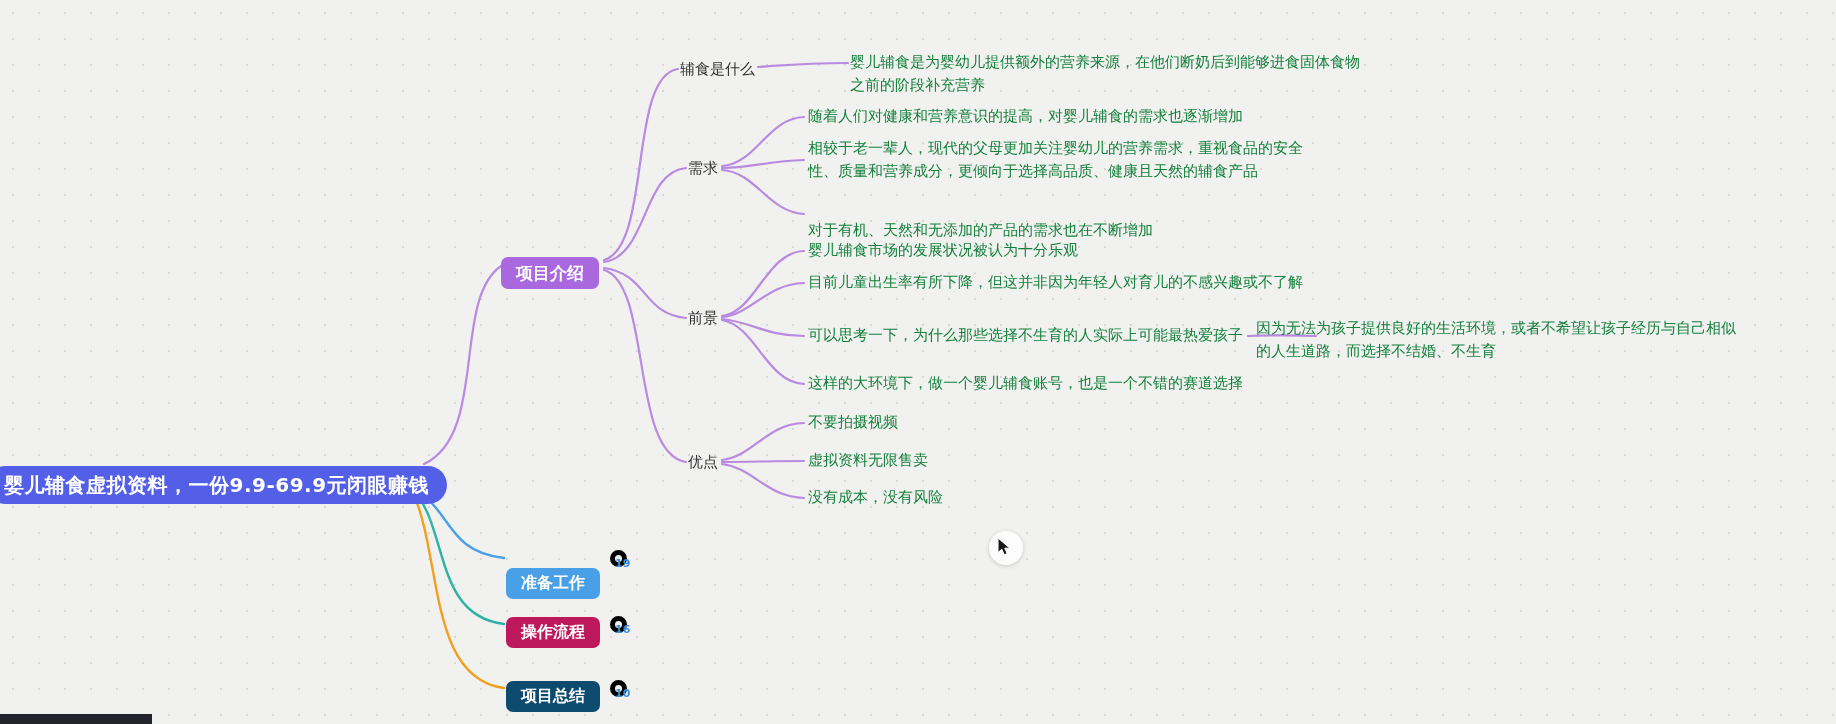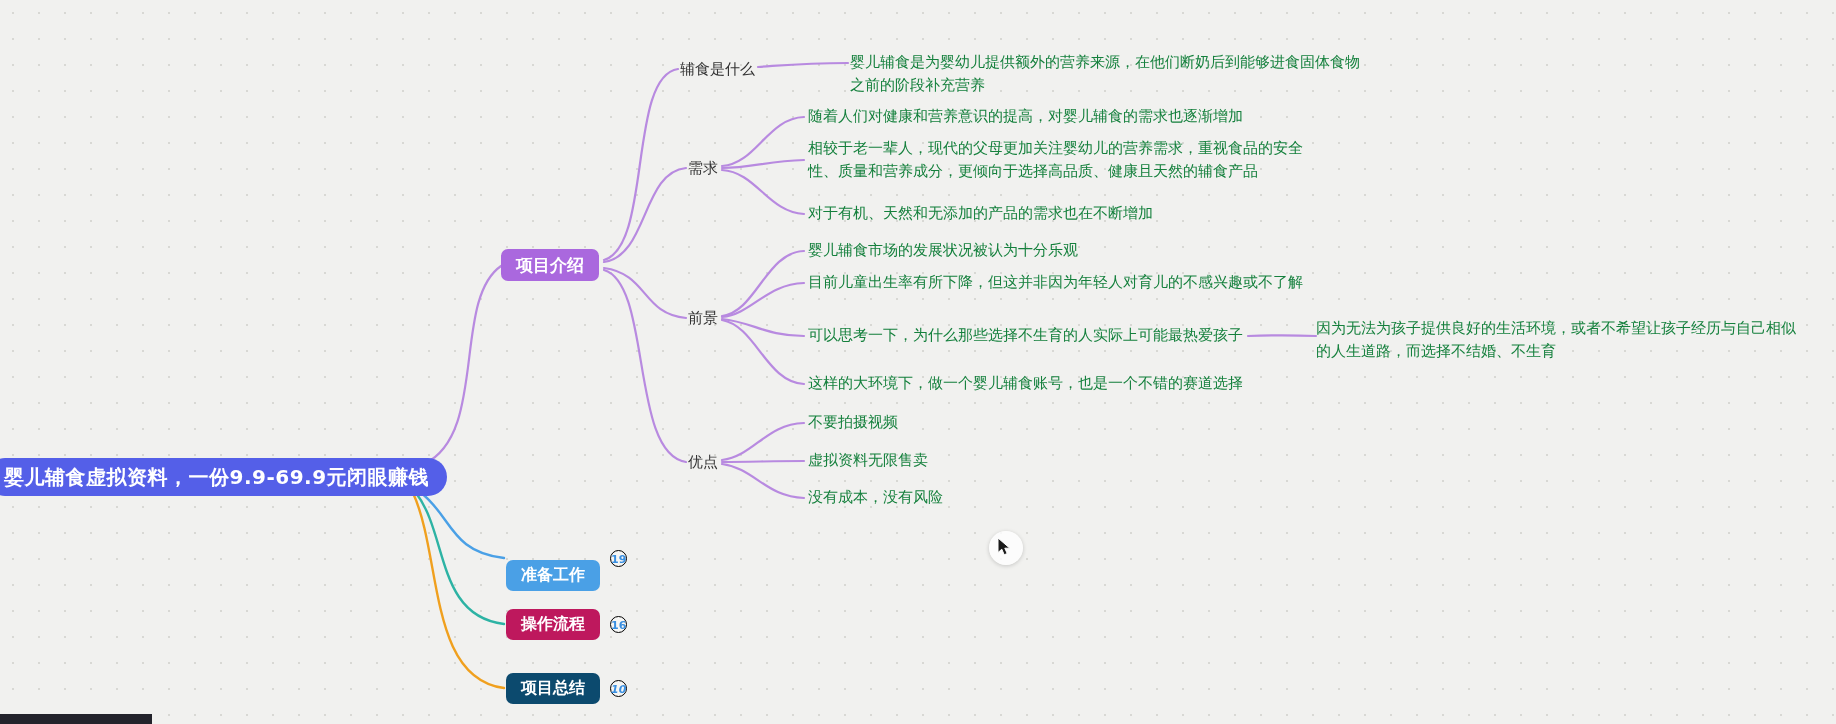--- a/index.html
+++ b/index.html
@@ -7,37 +7,37 @@
     width:1836px;height:724px;overflow:hidden;position:relative;
     font-family:"DejaVu Sans","Liberation Sans",sans-serif;
     background-color:#f1f1ef;
     background-image:radial-gradient(#d8d8d4 1.3px, transparent 1.4px);
     background-size:26px 26px;
   }
   #canvas{position:absolute;inset:0;}
   svg.connectors{position:absolute;left:0;top:0;z-index:1;pointer-events:none;}
   .node{
     position:absolute;z-index:2;display:inline-flex;align-items:center;justify-content:center;
-    color:#fff;font-weight:600;white-space:nowrap;box-sizing:border-box;
+    color:#fff;font-weight:600;white-space:nowrap;box-sizing:border-box;margin-top:8px;
   }
   .root-node{
     left:-14px;top:458px;height:38px;padding:0 18px;border-radius:19px;
     font-size:20px;font-weight:700;letter-spacing:0.5px;
   }
   .branch-node{height:32px;padding:0 15px;border-radius:7px;font-size:17px;}
   .collapsed-node{height:31px;padding:0 15px;border-radius:7px;font-size:16px;}
   .topic{
     position:absolute;z-index:2;font-size:15px;line-height:22px;color:#333;white-space:nowrap;
   }
   .leaf{
     position:absolute;z-index:2;font-size:15px;line-height:23px;color:#15803d;
   }
   .badge{
     position:absolute;z-index:2;width:17px;height:17px;border-radius:50%;
-    border:1px solid #000000;color:#3a8fe0;font-size:11px;line-height:17px;
+    border:5px solid #000000;color:#3a8fe0;font-size:11px;line-height:17px;
     text-align:center;box-sizing:border-box;background:rgba(255,255,255,0.35);
     font-weight:600;
   }
   .bottom-bar{
     position:absolute;left:0;bottom:0;width:152px;height:10px;
     background:#23232b;z-index:5;
   }
   .cursor-halo{
     position:absolute;left:989px;top:531px;width:34px;height:34px;border-radius:50%;
     background:rgba(255,255,255,0.8);box-shadow:0 1px 4px rgba(0,0,0,0.18);
@@ -88,40 +88,40 @@
 
   <div class="topic" style="left:680px;top:58px;">辅食是什么</div>
   <div class="topic" style="left:688px;top:157px;">需求</div>
   <div class="topic" style="left:688px;top:307px;">前景</div>
   <div class="topic" style="left:688px;top:451px;">优点</div>
 
   <div class="leaf" style="left:850px;top:51px;width:515px;">婴儿辅食是为婴幼儿提供额外的营养来源，在他们断奶后到能够进食固体食物之前的阶段补充营养</div>
 
   <div class="leaf" style="left:808px;top:105px;white-space:nowrap;">随着人们对健康和营养意识的提高，对婴儿辅食的需求也逐渐增加</div>
   <div class="leaf" style="left:808px;top:137px;width:505px;">相较于老一辈人，现代的父母更加关注婴幼儿的营养需求，重视食品的安全性、质量和营养成分，更倾向于选择高品质、健康且天然的辅食产品</div>
-  <div class="leaf" style="left:808px;top:202px;white-space:nowrap;text-align:right;">对于有机、天然和无添加的产品的需求也在不断增加</div>
+  <div class="leaf" style="left:808px;top:219px;white-space:nowrap;text-align:right;">对于有机、天然和无添加的产品的需求也在不断增加</div>
 
   <div class="leaf" style="left:808px;top:239px;white-space:nowrap;">婴儿辅食市场的发展状况被认为十分乐观</div>
   <div class="leaf" style="left:808px;top:324px;white-space:nowrap;">可以思考一下，为什么那些选择不生育的人实际上可能最热爱孩子</div>
   <div class="leaf" style="left:808px;top:271px;white-space:nowrap;">目前儿童出生率有所下降，但这并非因为年轻人对育儿的不感兴趣或不了解</div>
   <div class="leaf" style="left:808px;top:372px;white-space:nowrap;">这样的大环境下，做一个婴儿辅食账号，也是一个不错的赛道选择</div>
-  <div class="leaf" style="left:1316px;top:317px;width:492px;">因为无法为孩子提供良好的生活环境，或者不希望让孩子经历与自己相似的人生道路，而选择不结婚、不生育</div>
+  <div class="leaf" style="left:1256px;top:317px;width:492px;">因为无法为孩子提供良好的生活环境，或者不希望让孩子经历与自己相似的人生道路，而选择不结婚、不生育</div>
 
   <div class="leaf" style="left:808px;top:411px;white-space:nowrap;">不要拍摄视频</div>
   <div class="leaf" style="left:808px;top:449px;white-space:nowrap;">虚拟资料无限售卖</div>
   <div class="leaf" style="left:808px;top:486px;white-space:nowrap;">没有成本，没有风险</div>
 
   <div class="node collapsed-node" style="left: 506px; top: 560px; background: rgb(74, 160, 230);">准备工作</div>
   <div class="badge" style="left:610px;top:550px;">19</div>
 
   <div class="node collapsed-node" style="left: 506px; top: 609px; background: #be185d;">操作流程</div>
   <div class="badge" style="left:610px;top:616px;">16</div>
 
   <div class="node collapsed-node" style="left: 506px; top: 673px; background: #0c4a6e;">项目总结</div>
-  <div class="badge" style="left:610px;top:680px;font-style:italic;">10</div>
+  <div class="badge" style="left:610px;top:680px;">10</div>
 
   <div class="bottom-bar"></div>
 
   <div class="cursor-halo">
     <svg class="cursor-arrow" width="16" height="20" viewBox="0 0 16 20">
       <path d="M1,1 L1,15.5 L4.8,12.2 L7.2,17.8 L10.2,16.5 L7.8,11.2 L12.8,11.2 Z" fill="#1a1a1a" stroke="#ffffff" stroke-width="1"></path>
     </svg>
   </div>
 
 </div>

